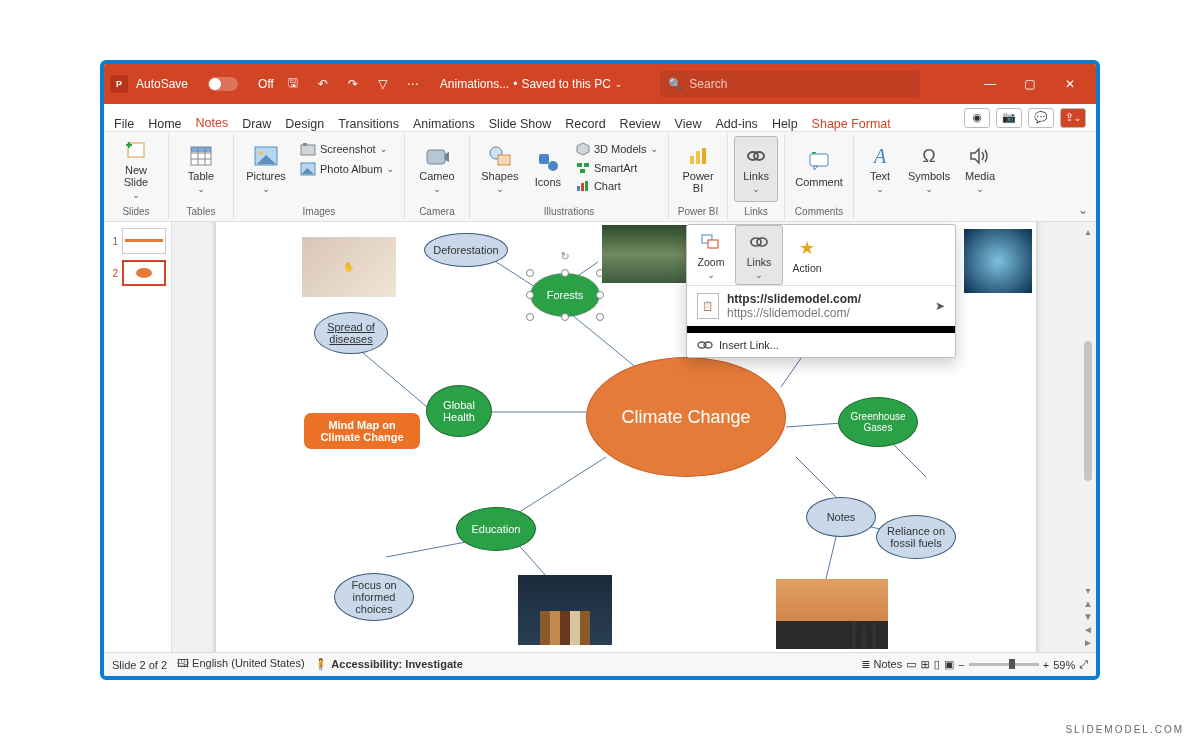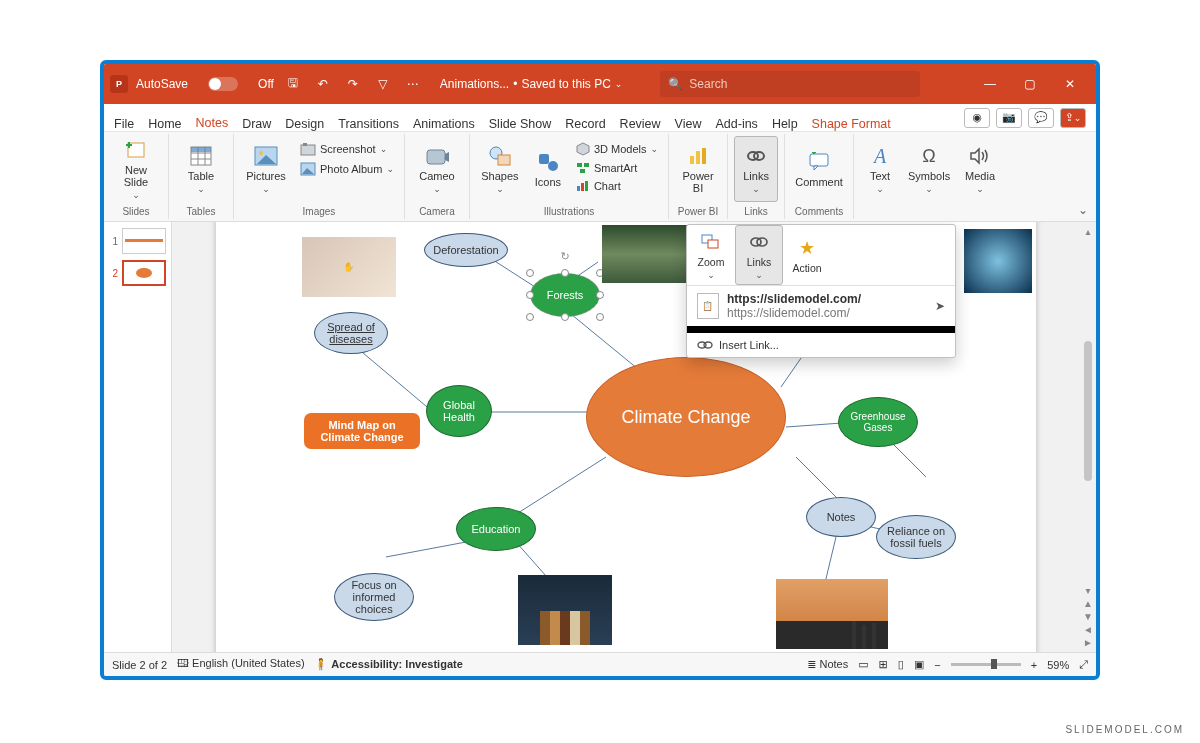--- a/index.html
+++ b/index.html
@@ -154,21 +154,21 @@
   .scroll-thumb {
     width: 8px; height: 140px; background: #c5c5c5;
     border-radius: 4px; margin: auto 0;
   }
   
   .statusbar {
     height: 24px; background: #f7f7f7; border-top: 1px solid #dcdcdc;
     display: flex; align-items: center; padding: 0 8px; gap: 10px;
     font-size: 11px; color: #333;
   }
-  .statusbar .right { margin-left: auto; display: flex; align-items: center; gap: 10px; }
+  .statusbar .right { margin-left: auto; display: flex; align-items: center; gap: 4px; }
   .vbtn { cursor: pointer; }
   .zoom-slider { width: 70px; height: 3px; background: #bbb; position: relative; }
   .zoom-slider::after { content:""; position:absolute; width:6px; height:10px; background:#555; left:40px; top:-4px; }
   
   .node {
     position: absolute; border: 1px solid #3b587a;
     border-radius: 50%;
     display: flex; align-items: center; justify-content: center;
     text-align: center; font-size: 11px;
     color: #333; line-height: 1.1;

